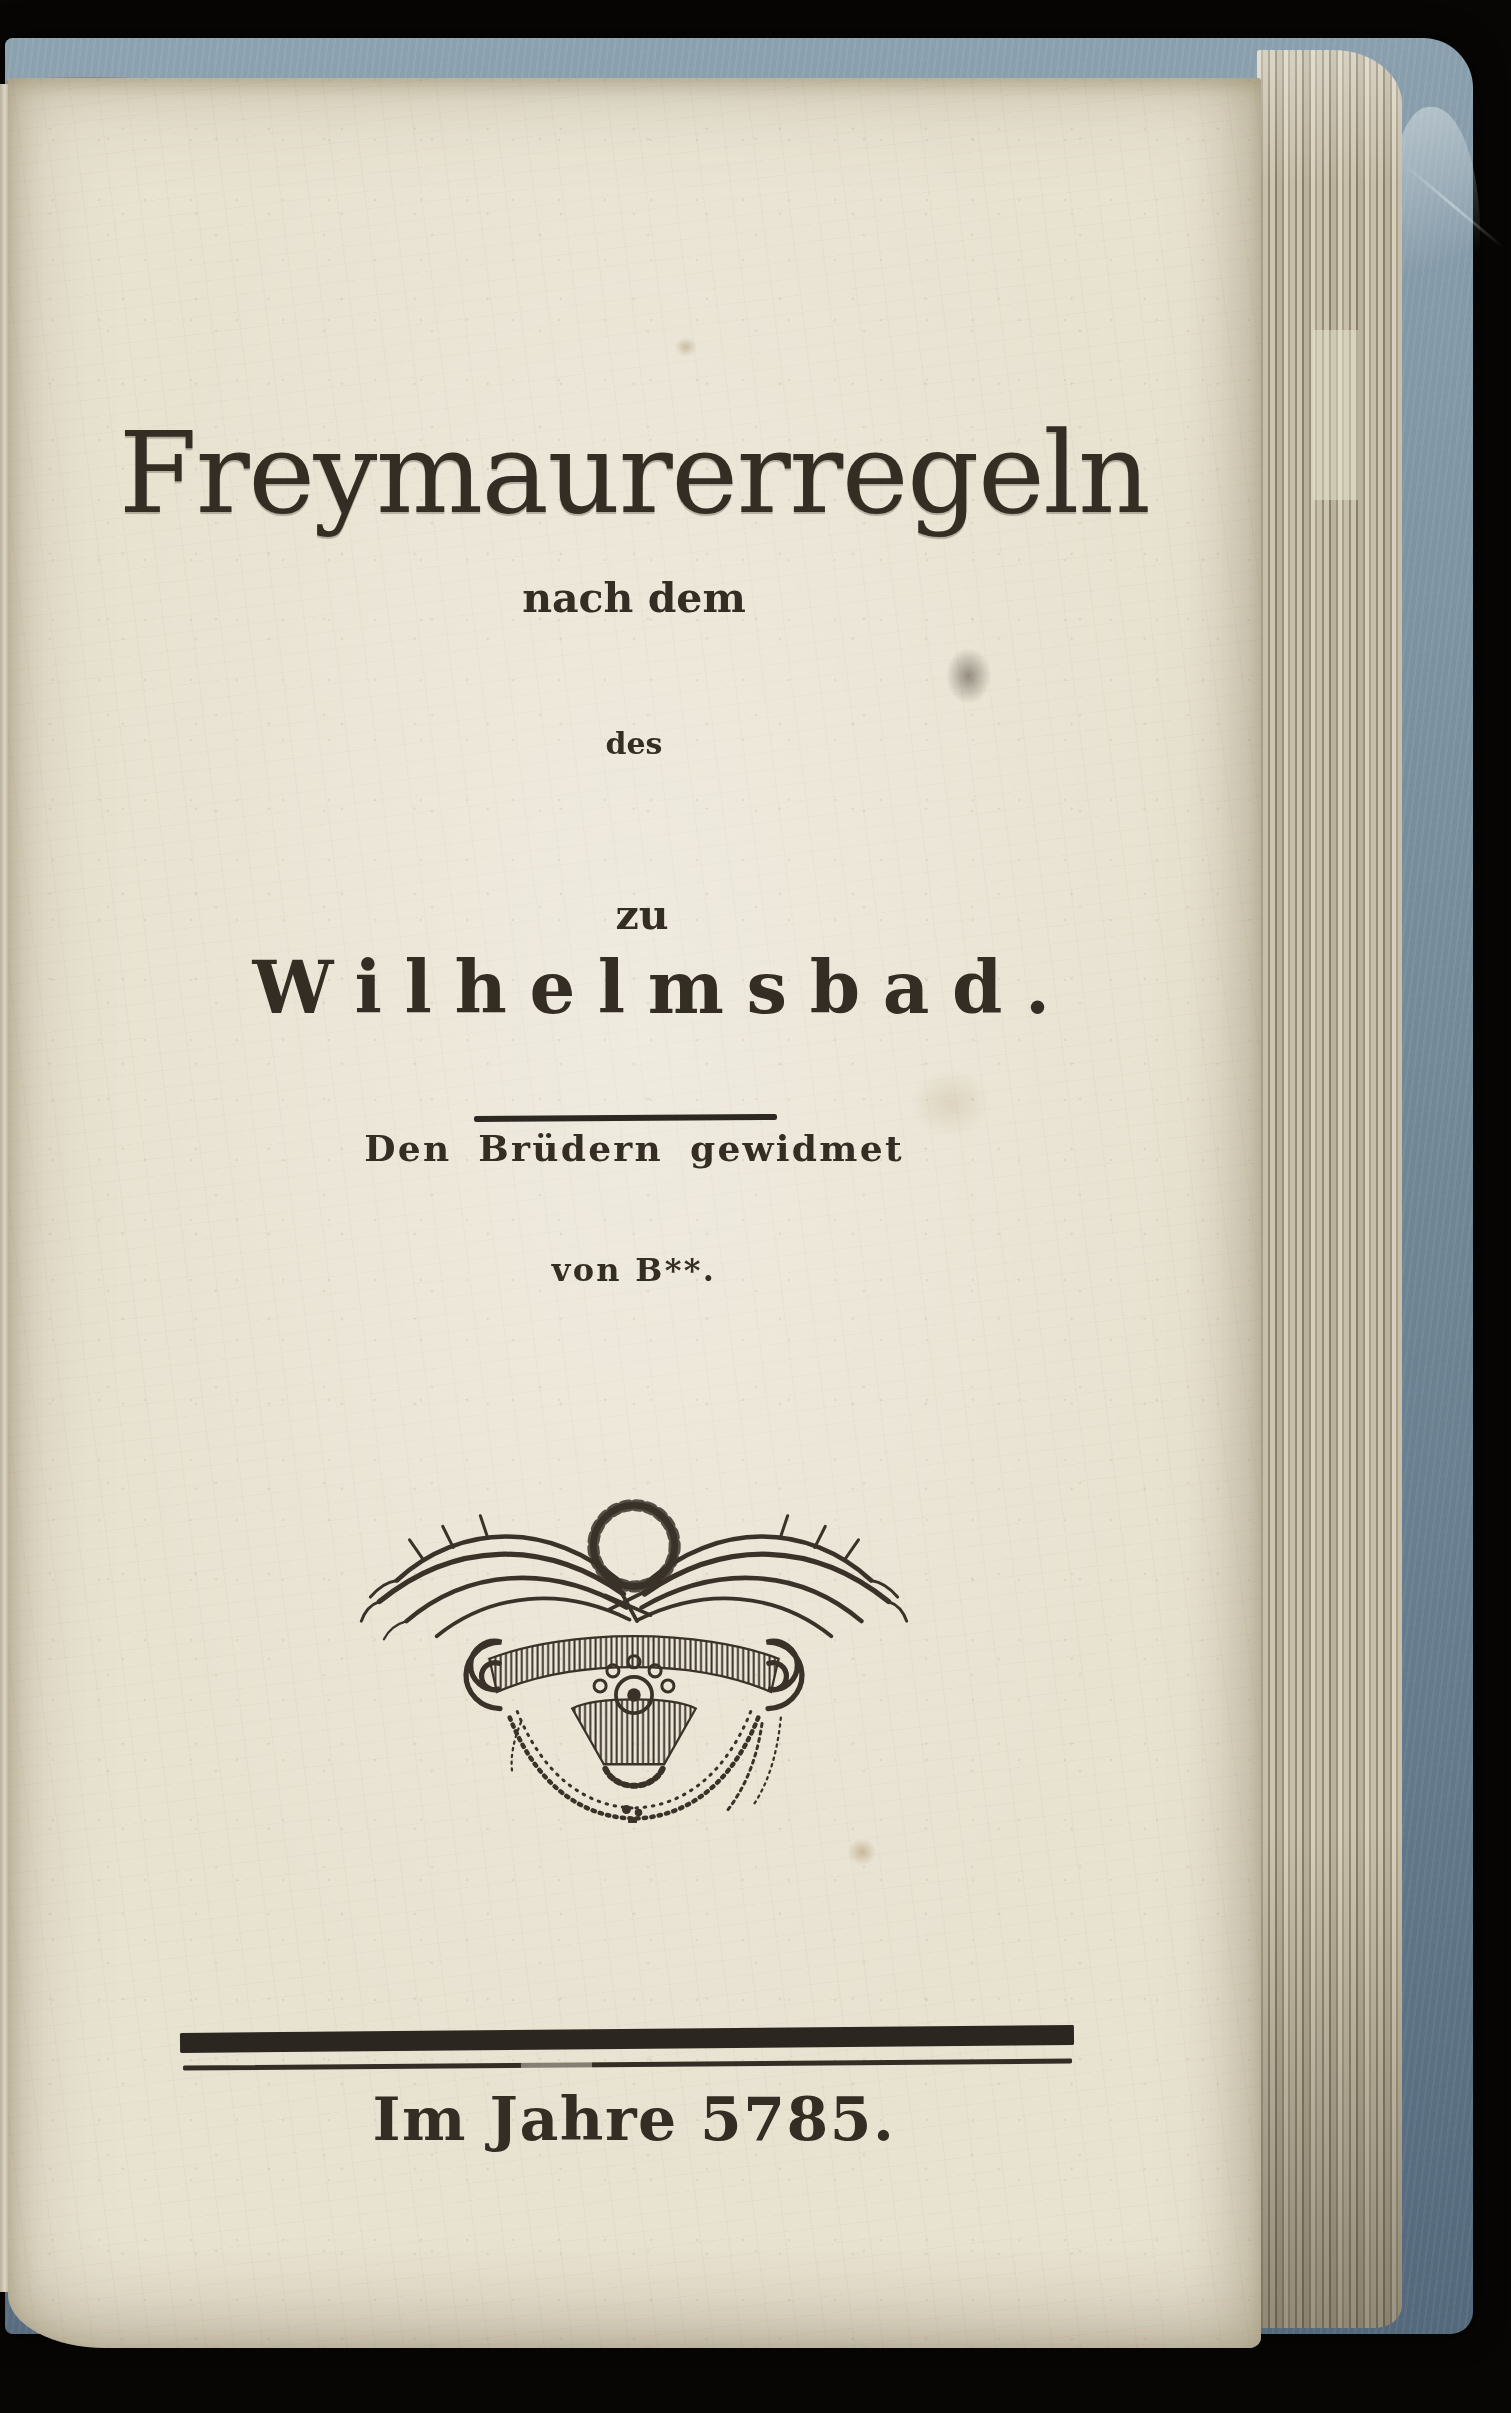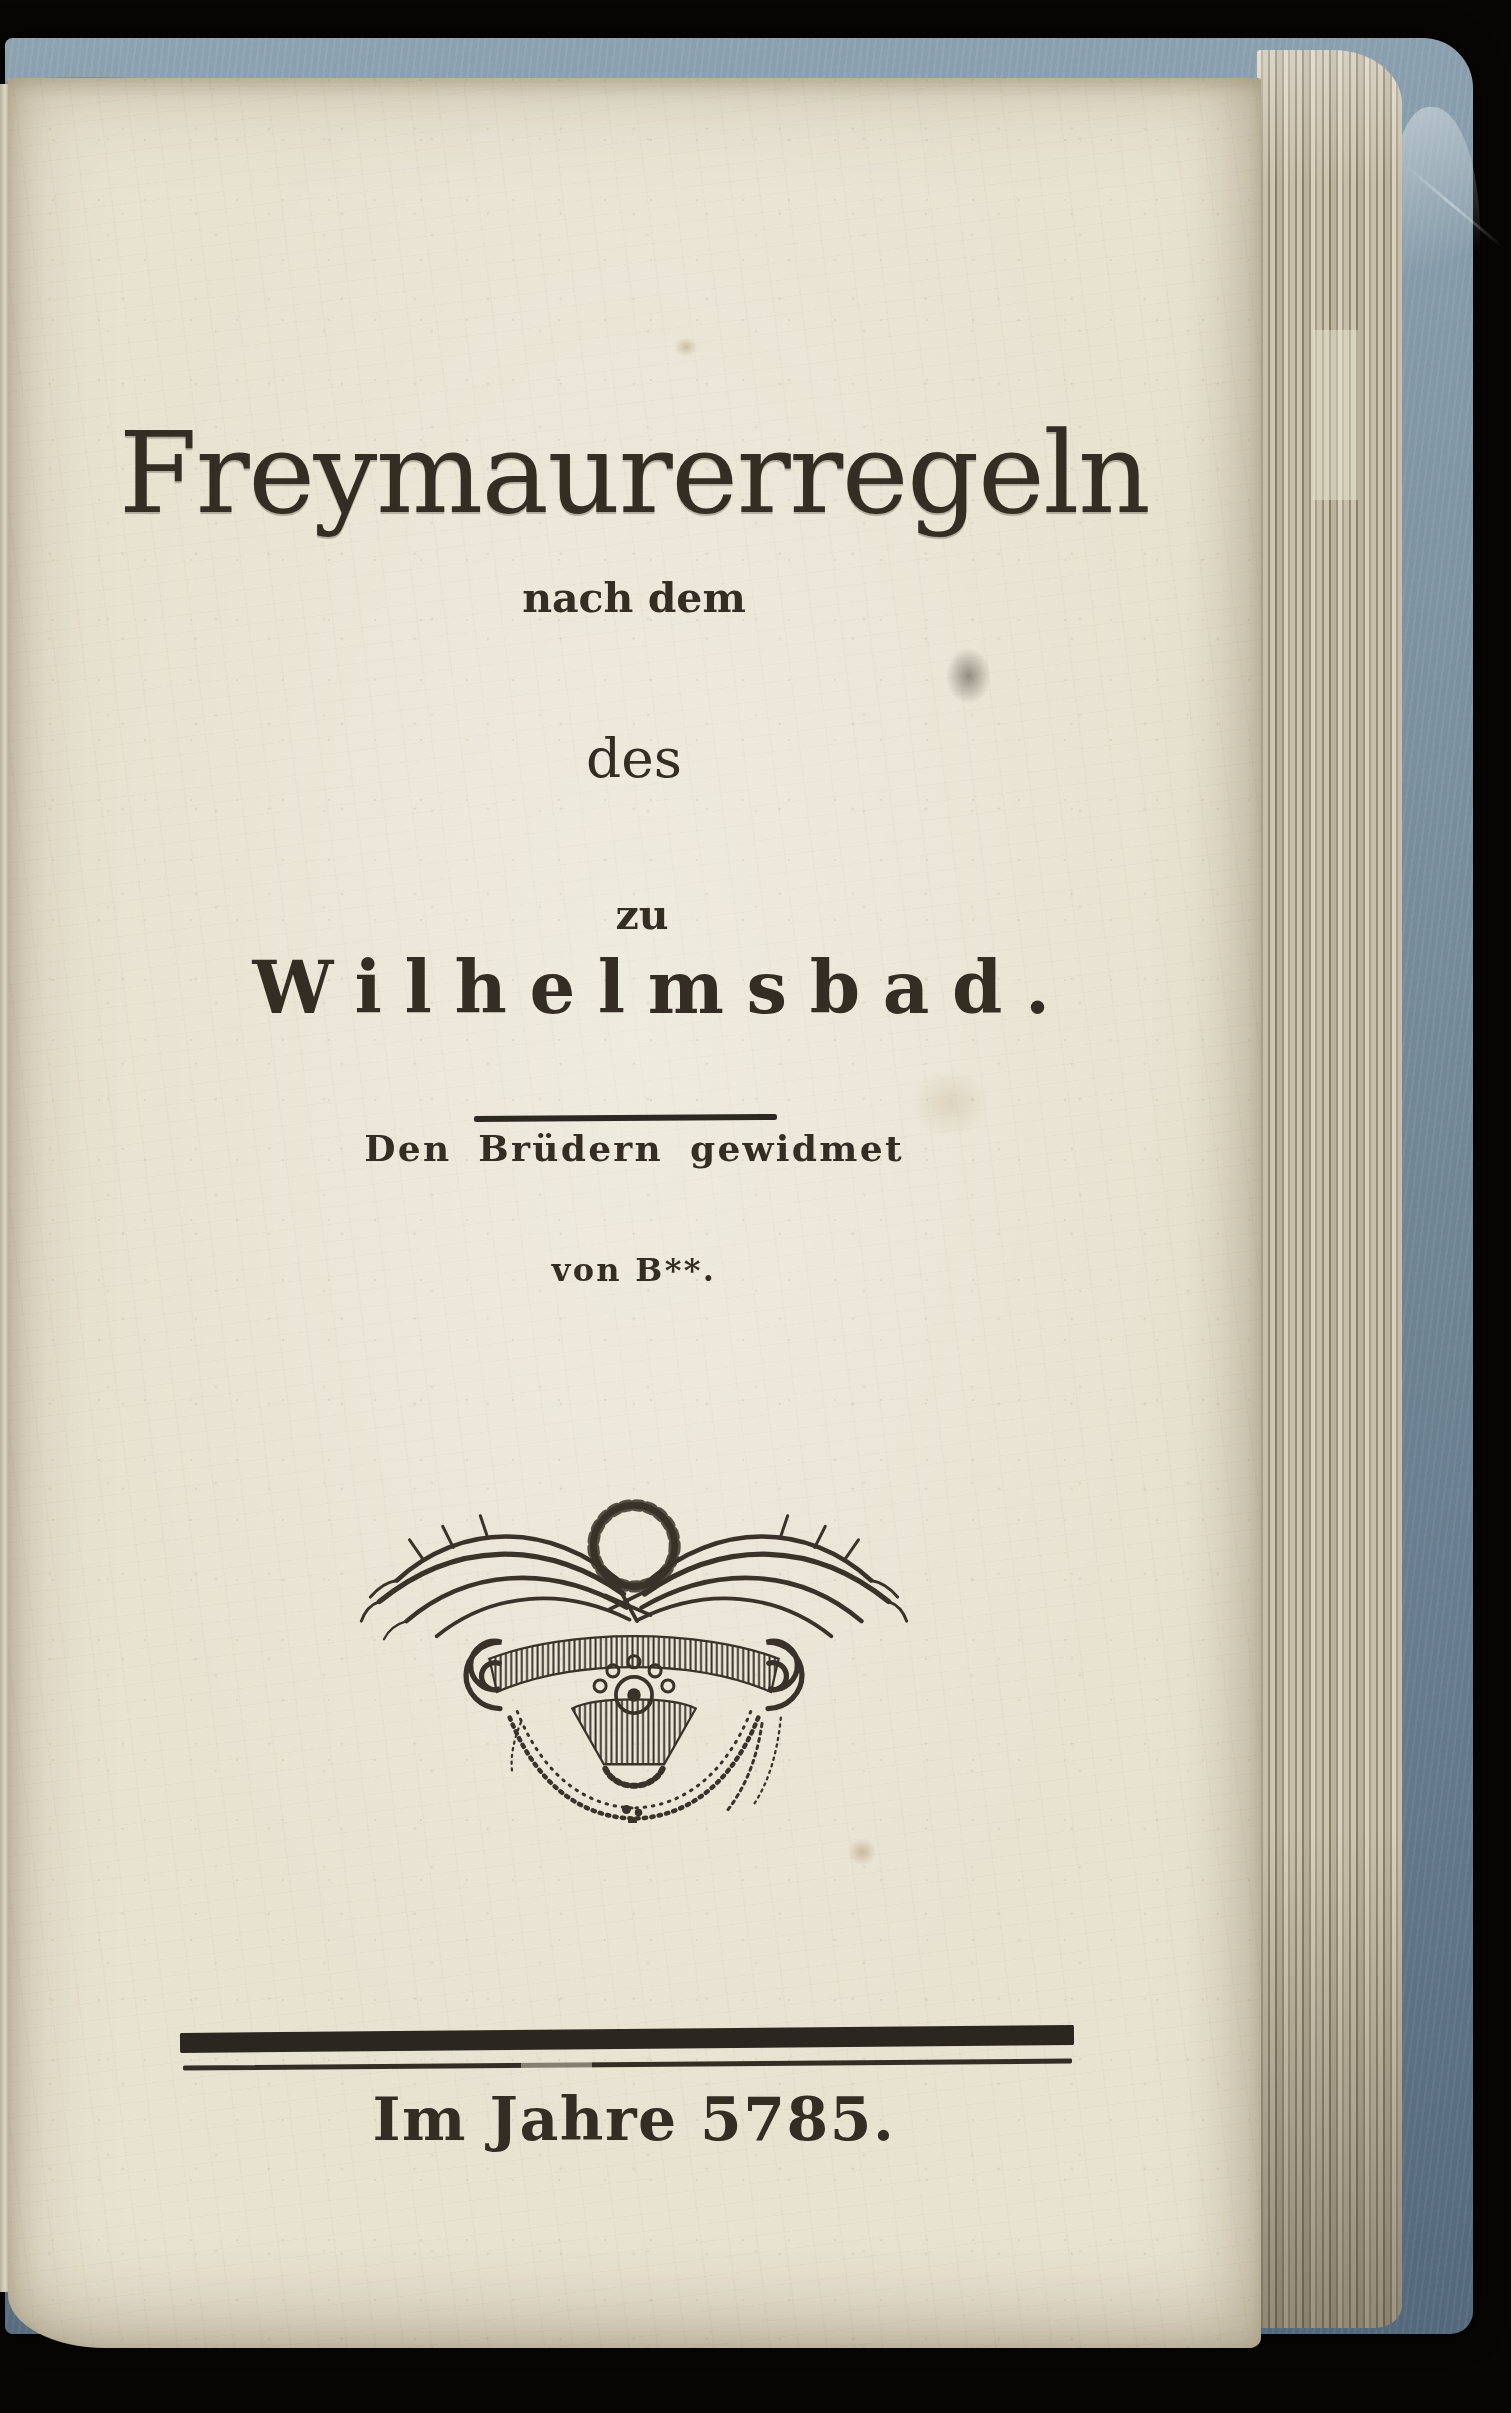--- a/index.html
+++ b/index.html
@@ -82,21 +82,21 @@
     background-size:73px 85px,46px 60px,108px 96px;
     background-position:5.3px 8.3px,22px 32px,46px 13px;
     border-radius:inherit;
   }
   .page > *{position:absolute;}
   .centered{left:0;right:0;text-align:center;color:#342d23;}
   .t-title{top:329px;font-size:113px;font-weight:normal;letter-spacing:-1.5px;
     text-shadow:0 1.5px 0.8px rgba(53,45,35,.30);}
   .t-nachdem{top:496px;font-size:41px;font-weight:bold;}
   .t-franz{top:562px;font-size:44px;font-weight:bold;letter-spacing:.46em;padding-left:.46em;}
-  .t-des{top:648px;font-size:55px;font-weight:normal;}
+  .t-des{top:648px;font-size:30px;font-weight:bold;}
   .t-convent{top:706px;font-size:60px;font-weight:bold;letter-spacing:1.5px;}
   .t-zu{top:813px;font-size:41px;font-weight:bold;margin-left:16px;}
   .t-wilhelm{top:867px;font-size:72px;font-weight:bold;letter-spacing:22.6px;padding-left:17px;margin-left:40px;}
   .rule-short{
     top:1037px;left:calc(50% - 160px);width:303px;height:6px;
     background:#2e2822;transform:rotate(-.4deg);border-radius:2.3px;
   }
   .t-ded1{top:1049px;font-size:36px;font-weight:bold;letter-spacing:2.3px;word-spacing:12px;}
   .t-ded2{top:1173px;font-size:32px;font-weight:bold;letter-spacing:2.3px;}
   .vignette{top:1391px;left:calc(50% - 294px);width:588px;height:354px;}

